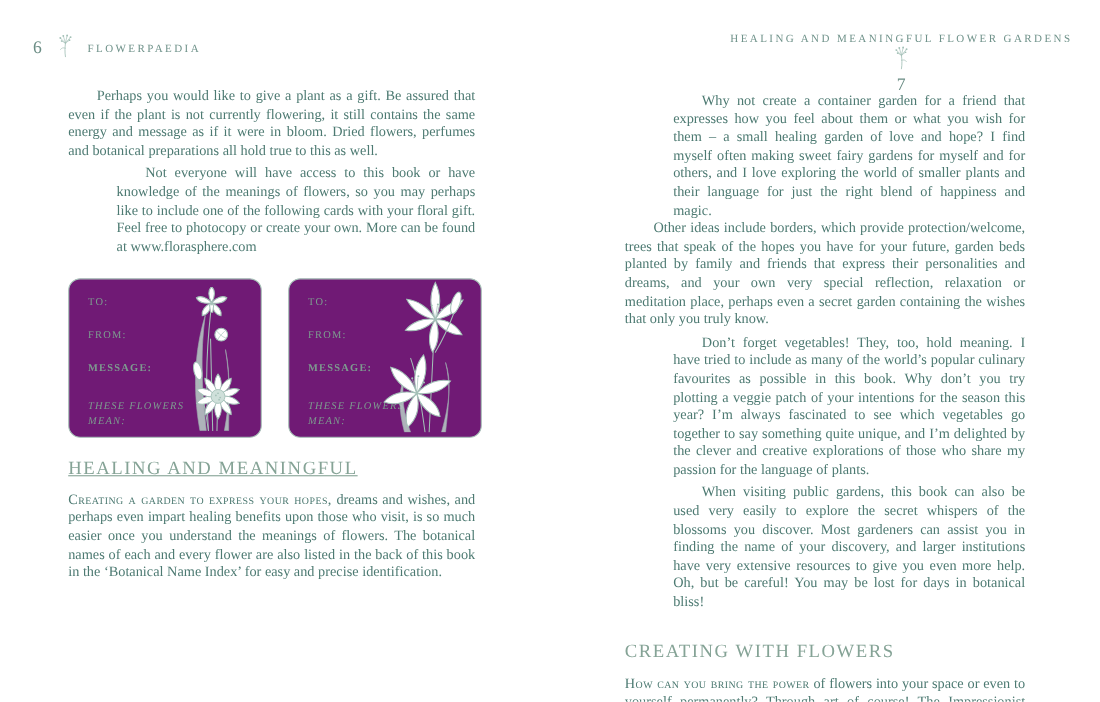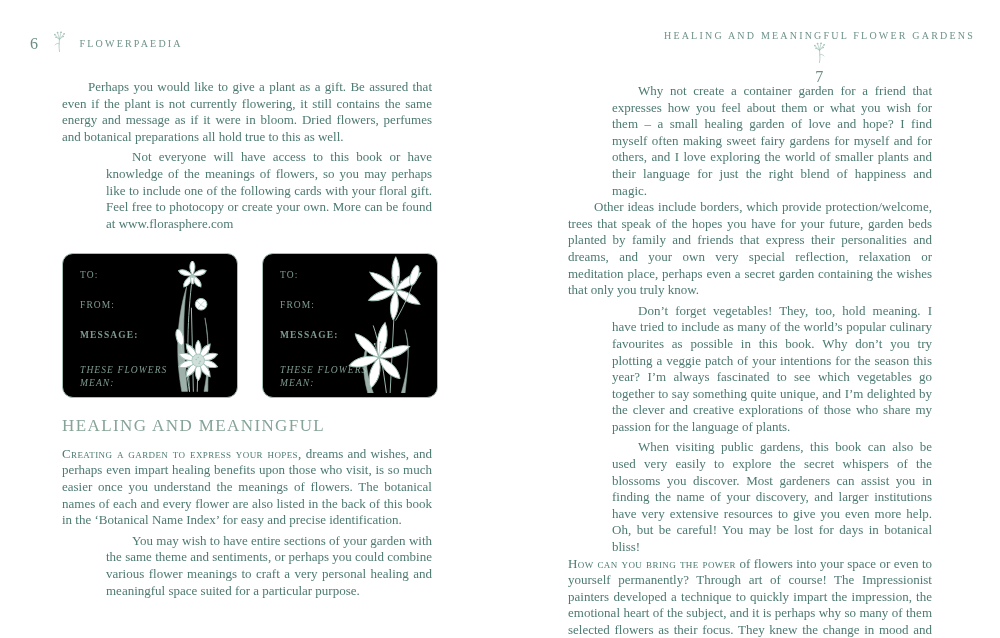--- a/index.html
+++ b/index.html
@@ -42,34 +42,34 @@
   .mt{margin-top:4px;margin-left:44px;}
   .lead{font-variant:small-caps;letter-spacing:.4px;}
 
   .section-heading{
     font-size:17px;line-height:17.5px;
     letter-spacing:1.4px;
     color:#85a396;
     text-align:left;
     font-weight:normal;
   }
-  .sh-left{margin-top:19px;margin-bottom:11px;}
+  .sh-left{margin-top:19px;margin-bottom:11px;text-decoration:underline;}
   .sh-right{margin-top:27px;margin-bottom:13px;}
 
   
   .cards-row{
     display:flex;gap:24px;
     margin-top:21px;
   }
   .card{
     position:relative;
     width:174px;height:143px;
     border:1px solid #a5bfb6;
     border-radius:11px;
-    background:#000000;
+    background:#701a75;
     overflow:hidden;
     flex:0 0 auto;
   }
   .card-label{
     position:absolute;left:17px;
     font-size:9.5px;line-height:12.5px;
     letter-spacing:1.1px;
     color:#7d9a8f;
     text-align:left;
   }
@@ -281,24 +281,24 @@
         </svg>
       </span>
     </div>
   </div>
 
   <h2 class="section-heading sh-left">
     <span style="display:block">HEALING AND MEANINGFUL</span>
   </h2>
 
   <p><span class="lead">Creating a garden to express your hopes,</span><span> dreams and wishes, and perhaps even impart healing benefits upon those who visit, is so much easier once you understand the meanings of flowers. The botanical names of each and every flower are also listed in the back of this book in the ‘Botanical Name Index’ for easy and precise identification.</span></p>
-  <p class="indent mt">You may wish to have entire sections of your garden with the same theme and sentiments, or perhaps you could combine various flower meanings to craft a very personal healing and meaningful space suited for a particular purpose.</p>
 </div>
 
 <div class="page-col right-col">
   <p class="indent mt">Why not create a container garden for a friend that expresses how you feel about them or what you wish for them – a small healing garden of love and hope? I find myself often making sweet fairy gardens for myself and for others, and I love exploring the world of smaller plants and their language for just the right blend of happiness and magic.</p>
   <p class="indent">Other ideas include borders, which provide protection/welcome, trees that speak of the hopes you have for your future, garden beds planted by family and friends that express their personalities and dreams, and your own very special reflection, relaxation or meditation place, perhaps even a secret garden containing the wishes that only you truly know.</p>
   <p class="indent mt">Don’t forget vegetables! They, too, hold meaning. I have tried to include as many of the world’s popular culinary favourites as possible in this book. Why don’t you try plotting a veggie patch of your intentions for the season this year? I’m always fascinated to see which vegetables go together to say something quite unique, and I’m delighted by the clever and creative explorations of those who share my passion for the language of plants.</p>
   <p class="indent mt">When visiting public gardens, this book can also be used very easily to explore the secret whispers of the blossoms you discover. Most gardeners can assist you in finding the name of your discovery, and larger institutions have very extensive resources to give you even more help. Oh, but be careful! You may be lost for days in botanical bliss!</p>
 
+  <h2 class="section-heading sh-right">CREATING WITH FLOWERS</h2>
 
   <p><span class="lead">How can you bring the power</span><span> of flowers into your space or even to yourself permanently? Through art of course! The Impressionist painters developed a technique to quickly impart the impression, the emotional heart of the subject, and it is perhaps why so many of them selected flowers as their focus. They knew the change in mood and the familiar connections that flowers instantly bring to</span></p>
 </div>
 
 </body></html>

